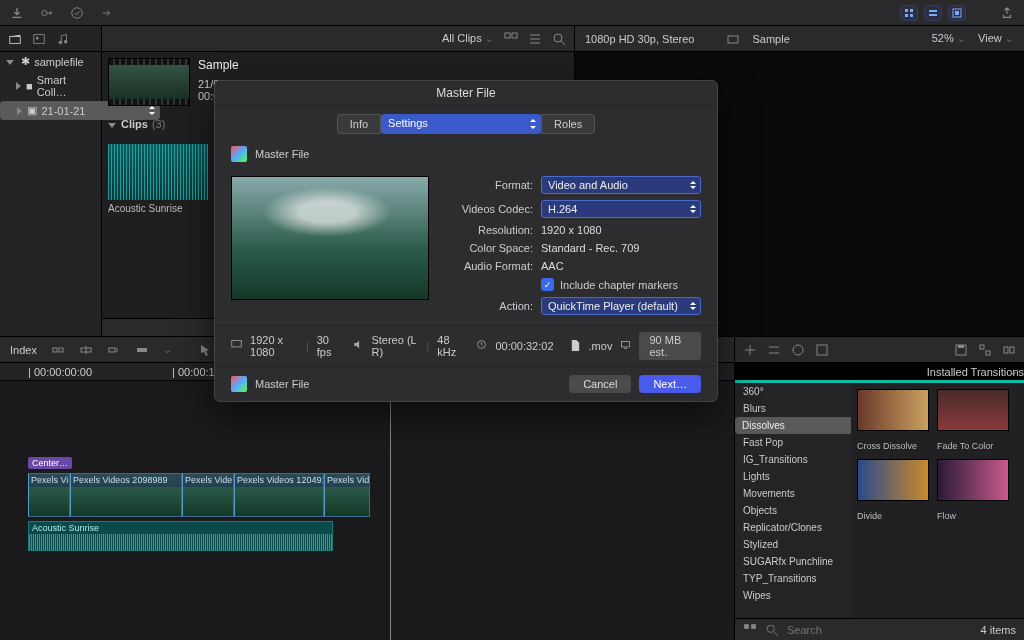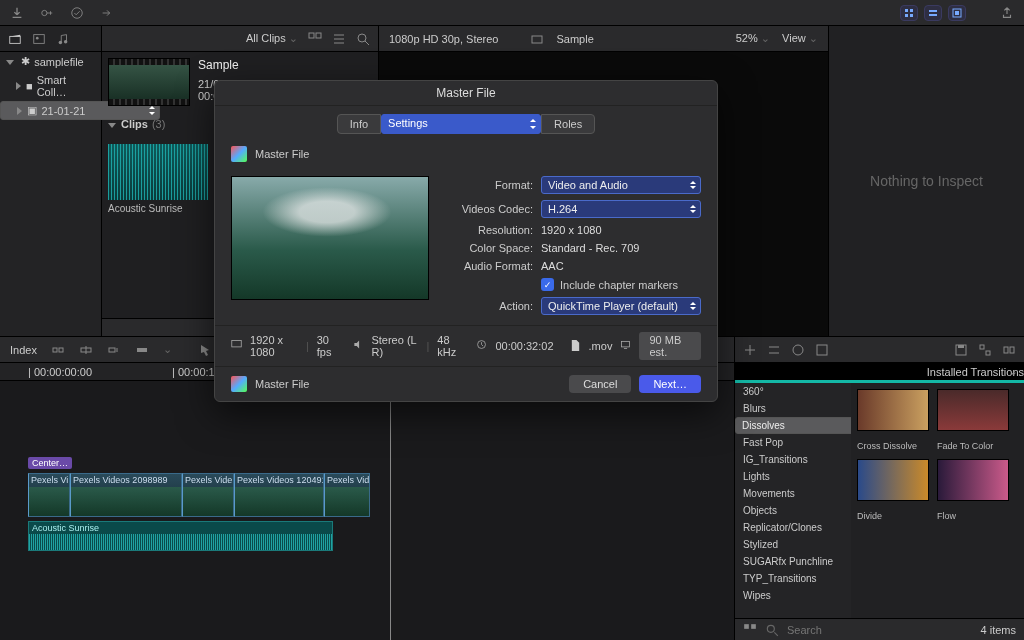--- a/index.html
+++ b/index.html
@@ -263,23 +263,20 @@
           </svg>
         </span>
       <span>Sample</span>
       <span style="flex:1"></span>
       <span><span>52%</span> <span style="color:#666">⌄</span></span>
       <span><span>View</span> <span style="color:#666">⌄</span></span>
     </div>
     <div class="viewer-body"></div>
   </div>
 
-  <div class="inspector">
-    <span class="inspector-txt">Nothing to Inspect</span>
-  </div>
 </div>
 
 <div class="bottom">
   <div class="timeline">
     <div class="tl-hdr">
       <span>Index</span>
       <span class="ticon">
           <svg viewBox="0 0 14 14">
             <rect x="2" y="5" width="4" height="4" stroke="#888" fill="none"></rect>
             <rect x="8" y="5" width="4" height="4" stroke="#888" fill="none"></rect>

